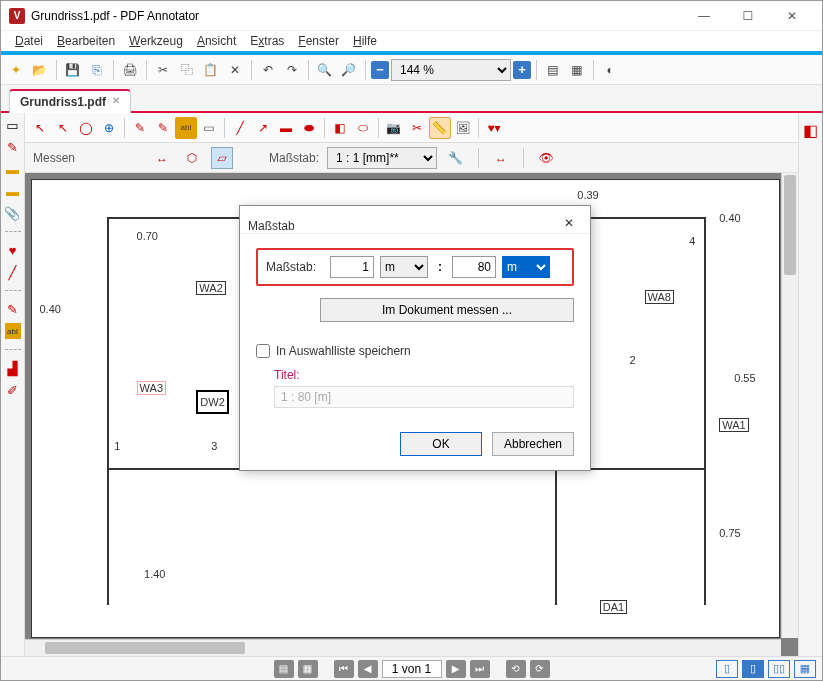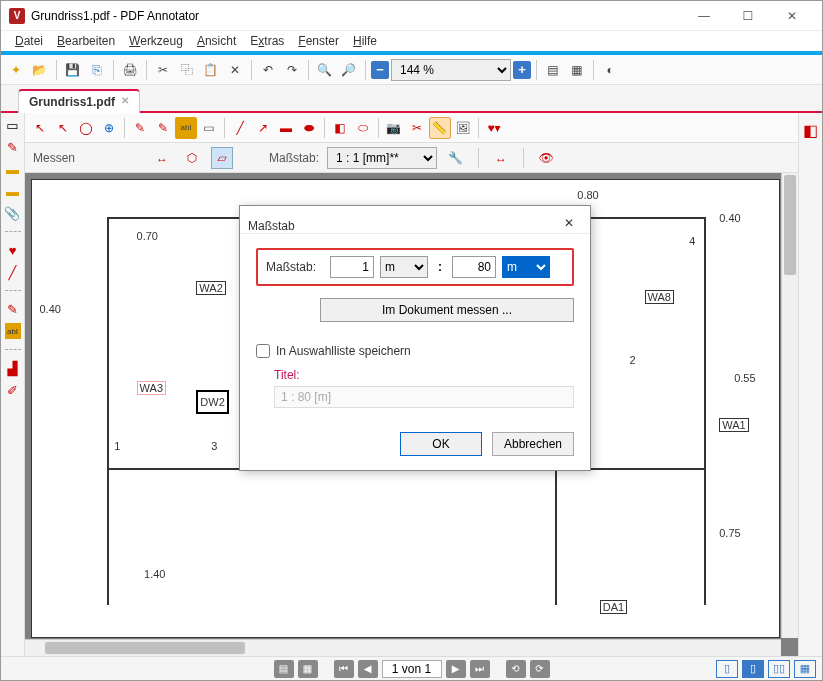--- a/index.html
+++ b/index.html
@@ -15,21 +15,21 @@
 .menubar .menuitem u { text-decoration: underline; }
 
 .toolbar1 { height: 30px; display: flex; align-items: center; padding: 0 4px; gap: 2px; border-bottom: 1px solid #e0e0e0; background: #fafafa; }
 .tbtn { width: 22px; height: 22px; display: flex; align-items: center; justify-content: center; border-radius: 2px; color: #444; }
 .tsep { width: 1px; height: 20px; background: #ccc; margin: 0 3px; }
 .zoombox { display:flex; align-items:center; gap:2px; }
 .zoombox .minus, .zoombox .plus { width:18px; height:18px; background:#3878c7; color:#fff; display:flex;align-items:center;justify-content:center; font-weight:bold; font-size:13px; border-radius:2px;}
 .zoombox select { height: 22px; width: 120px; border: 1px solid #aaa; padding: 0 4px; }
 
 .tabbar { height: 28px; display: flex; align-items: flex-end; padding: 0 8px; background: #f5f5f5; border-bottom: 2px solid #d14; }
-.tab { background: #fff; border: 1px solid #ccc; border-bottom: none; border-radius: 4px 4px 0 0; padding: 4px 10px; display: flex; align-items: flex-start; gap: 6px; font-weight: bold; color: #333; border-top: 2px solid #d14; margin-bottom: -2px; margin-left: 9px;}
+.tab { background: #fff; border: 1px solid #ccc; border-bottom: none; border-radius: 4px 4px 0 0; padding: 4px 10px; display: flex; align-items: flex-start; gap: 6px; font-weight: bold; color: #333; border-top: 2px solid #d14; margin-bottom: -2px;}
 .tab .close { color: #aaa; font-size: 10px; }
 
 .workspace { display: flex; height: calc(100% - 30px - 24px - 30px - 28px - 24px); position: relative; }
 
 .leftbar { width: 24px; background: #f5f5f5; border-right: 1px solid #ddd; display: flex; flex-direction: column; align-items: center; padding-top: 4px; gap: 6px; }
 .leftbar .ico { width: 16px; height: 16px; display:flex;align-items:center;justify-content:center;font-size:13px; }
 .leftbar .sep { width: 16px; border-top: 1px dashed #aaa; margin: 4px 0; }
 
 .main { flex: 1; display: flex; flex-direction: column; }
 
@@ -215,21 +215,21 @@
 
         <div class="plan-line" style="left:10%;top:8%;width:80%;height:2px"></div>
         <div class="plan-line" style="left:10%;top:8%;width:2px;height:85%"></div>
         <div class="plan-line" style="left:90%;top:8%;width:2px;height:85%"></div>
         <div class="plan-line" style="left:10%;top:63%;width:80%;height:2px"></div>
         <div class="plan-line" style="left:28%;top:8%;width:2px;height:55%"></div>
         <div class="plan-line" style="left:70%;top:8%;width:2px;height:85%"></div>
         <div class="plan-text" style="left:14%;top:11%">0.70</div>
         <div class="plan-text" style="left:1%;top:27%">0.40</div>
         <div class="plan-text" style="left:15%;top:85%">1.40</div>
-        <div class="plan-text" style="left:73%;top:2%">0.80</div>
+        <div class="plan-text" style="left:73%;top:2%">0.39</div>
         <div class="plan-text" style="left:92%;top:7%">0.40</div>
         <div class="plan-text" style="left:94%;top:42%">0.55</div>
         <div class="plan-text" style="left:92%;top:76%">0.75</div>
         <div class="plan-text" style="left:22%;top:22%;border:1px solid #333;padding:0 2px">WA2</div>
         <div class="plan-text" style="left:14%;top:44%;border:1px solid #fca5a5;padding:0 2px">WA3</div>
         <div class="plan-text" style="left:22%;top:46%;border:2px solid #000000;padding:4px 2px">DW2</div>
         <div class="plan-text" style="left:82%;top:24%;border:1px solid #333;padding:0 2px">WA8</div>
         <div class="plan-text" style="left:92%;top:52%;border:1px solid #333;padding:0 2px">WA1</div>
         <div class="plan-text" style="left:76%;top:92%;border:1px solid #333;padding:0 2px">DA1</div>
         <div class="plan-text" style="left:11%;top:57%">1</div>

